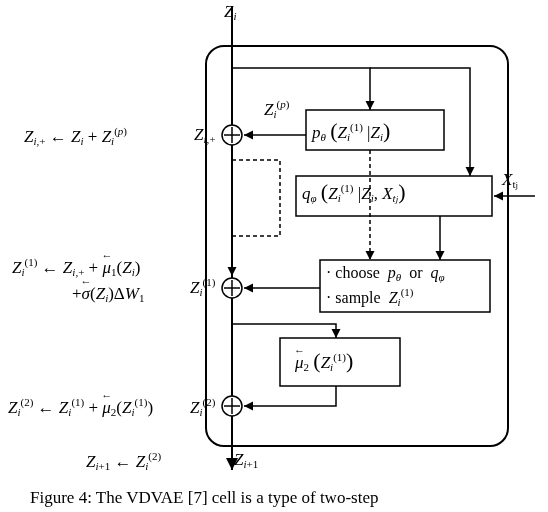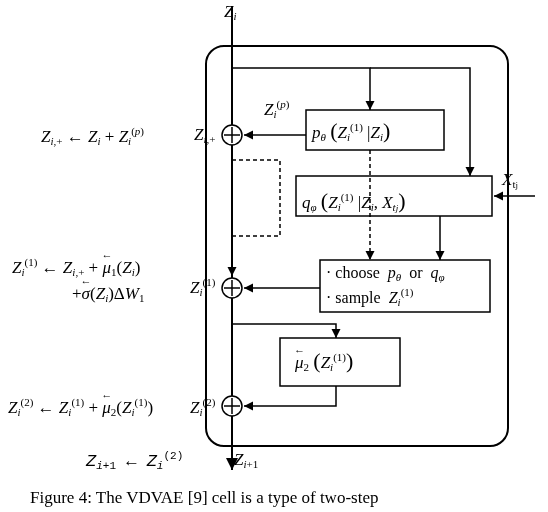--- a/index.html
+++ b/index.html
@@ -75,21 +75,21 @@
 <div class="p" style="left:264px;top:98px;">
   <span class="ital">Z</span><span class="sub" style="vertical-align:-3px;font-style:italic;">i</span><span class="sup" style="vertical-align:7px;">(<span class="ital">p</span>)</span>
 </div>
 
 <div class="p" style="left:312px;top:118px;">
   <span class="ital">p</span><span class="sub" style="vertical-align:-3px;font-style:italic;">θ</span>
   <span style="font-size:22px;">(</span><span class="ital">Z</span><span class="sub" style="vertical-align:-3px;font-style:italic;">i</span><span class="sup" style="vertical-align:7px;">(1)</span>
   <span>|</span><span class="ital">Z</span><span class="sub" style="vertical-align:-3px;font-style:italic;">i</span><span style="font-size:22px;">)</span>
 </div>
 
-<div class="p" style="left:302px;top:188px;">
+<div class="p" style="left:302px;top:179px;">
   <span class="ital">q</span><span class="sub" style="vertical-align:-3px;font-style:italic;">φ</span>
   <span style="font-size:22px;">(</span><span class="ital">Z</span><span class="sub" style="vertical-align:-3px;font-style:italic;">i</span><span class="sup" style="vertical-align:7px;">(1)</span>
   <span>|</span><span class="ital">Z</span><span class="sub" style="vertical-align:-3px;font-style:italic;">i</span>,
   <span class="ital">X</span><span class="sub" style="vertical-align:-3px;font-style:italic;">t<span style="font-size:9px;">j</span></span><span style="font-size:22px;">)</span>
 </div>
 
 <div class="p" style="left:502px;top:170px;">
   <span class="ital">X</span><span class="sub" style="vertical-align:-3px;">t<span style="font-size:9px;">j</span></span>
 </div>
 
@@ -114,39 +114,39 @@
 <div class="p" style="left:190px;top:276px;">
   <span class="ital">Z</span><span class="sub" style="vertical-align:-3px;font-style:italic;">i</span><span class="sup" style="vertical-align:7px;">(1)</span>
 </div>
 <div class="p" style="left:190px;top:396px;">
   <span class="ital">Z</span><span class="sub" style="vertical-align:-3px;font-style:italic;">i</span><span class="sup" style="vertical-align:7px;">(2)</span>
 </div>
 <div class="p" style="left:234px;top:450px;">
   <span class="ital">Z</span><span class="sub" style="vertical-align:-3px;font-style:italic;">i</span><span class="sub" style="vertical-align:-3px;">+1</span>
 </div>
 
-<div class="p" style="left:41px;top:125px;">
+<div class="p" style="left:24px;top:125px;">
   <span class="ital">Z</span><span class="sub" style="vertical-align:-3px;font-style:italic;">i</span><span class="sub" style="vertical-align:-3px;">,+</span>
   ← <span class="ital">Z</span><span class="sub" style="vertical-align:-3px;font-style:italic;">i</span>
   + <span class="ital">Z</span><span class="sub" style="vertical-align:-3px;font-style:italic;">i</span><span class="sup" style="vertical-align:7px;">(<span class="ital">p</span>)</span>
 </div>
 
 <div class="p" style="left:12px;top:256px;">
   <span class="ital">Z</span><span class="sub" style="vertical-align:-3px;font-style:italic;">i</span><span class="sup" style="vertical-align:7px;">(1)</span>
   ← <span class="ital">Z</span><span class="sub" style="vertical-align:-3px;font-style:italic;">i</span><span class="sub" style="vertical-align:-3px;">,+</span>
   + <span style="position:relative;display:inline-block;"><span style="position:absolute;left:-1px;top:-10px;font-size:11px;">←</span><span class="ital">μ</span></span><span class="sub" style="vertical-align:-3px;">1</span>(<span class="ital">Z</span><span class="sub" style="vertical-align:-3px;font-style:italic;">i</span>)
 </div>
 <div class="p" style="left:72px;top:284px;">
   +<span style="position:relative;display:inline-block;"><span style="position:absolute;left:-1px;top:-10px;font-size:11px;">←</span><span class="ital">σ</span></span>(<span class="ital">Z</span><span class="sub" style="vertical-align:-3px;font-style:italic;">i</span>)Δ<span class="ital">W</span><span class="sub" style="vertical-align:-3px;">1</span>
 </div>
 
 <div class="p" style="left:8px;top:396px;">
   <span class="ital">Z</span><span class="sub" style="vertical-align:-3px;font-style:italic;">i</span><span class="sup" style="vertical-align:7px;">(2)</span>
   ← <span class="ital">Z</span><span class="sub" style="vertical-align:-3px;font-style:italic;">i</span><span class="sup" style="vertical-align:7px;">(1)</span>
   + <span style="position:relative;display:inline-block;"><span style="position:absolute;left:-1px;top:-10px;font-size:11px;">←</span><span class="ital">μ</span></span><span class="sub" style="vertical-align:-3px;">2</span>(<span class="ital">Z</span><span class="sub" style="vertical-align:-3px;font-style:italic;">i</span><span class="sup" style="vertical-align:7px;">(1)</span>)
 </div>
 
-<div class="p" style="left:86px;top:450px;font-family:Liberation Mono, monospace;">
+<div class="p" style="left:86px;top:450px;">
   <span class="ital">Z</span><span class="sub" style="vertical-align:-3px;font-style:italic;">i</span><span class="sub" style="vertical-align:-3px;">+1</span>
   ← <span class="ital">Z</span><span class="sub" style="vertical-align:-3px;font-style:italic;">i</span><span class="sup" style="vertical-align:7px;">(2)</span>
 </div>
 
-<div class="p" style="left:30px;top:488px;font-size:17px;">Figure 4: The VDVAE [9] cell is a type of two-step</div>
+<div class="p" style="left:30px;top:488px;font-size:17px;">Figure 4: The VDVAE [7] cell is a type of two-step</div>
 
 </body></html>

